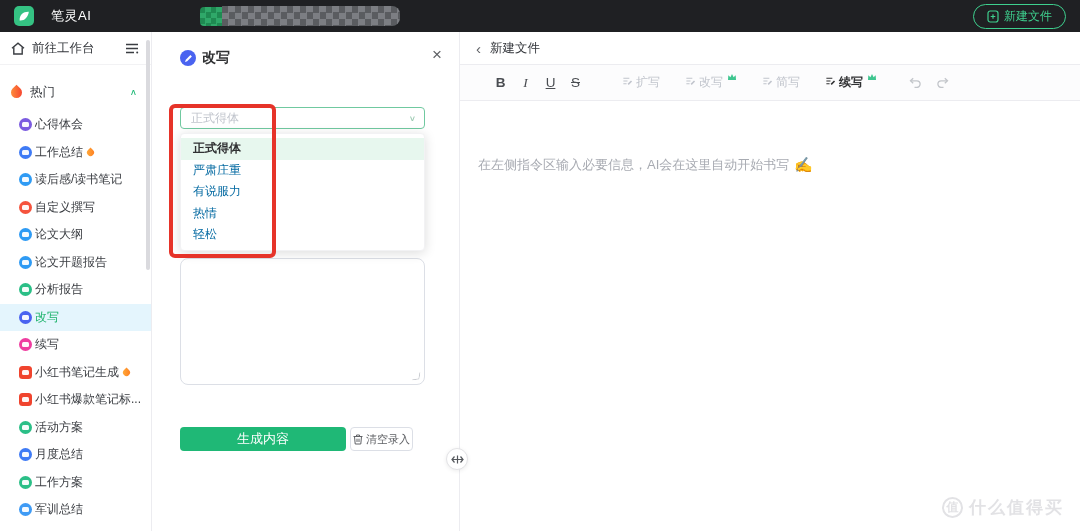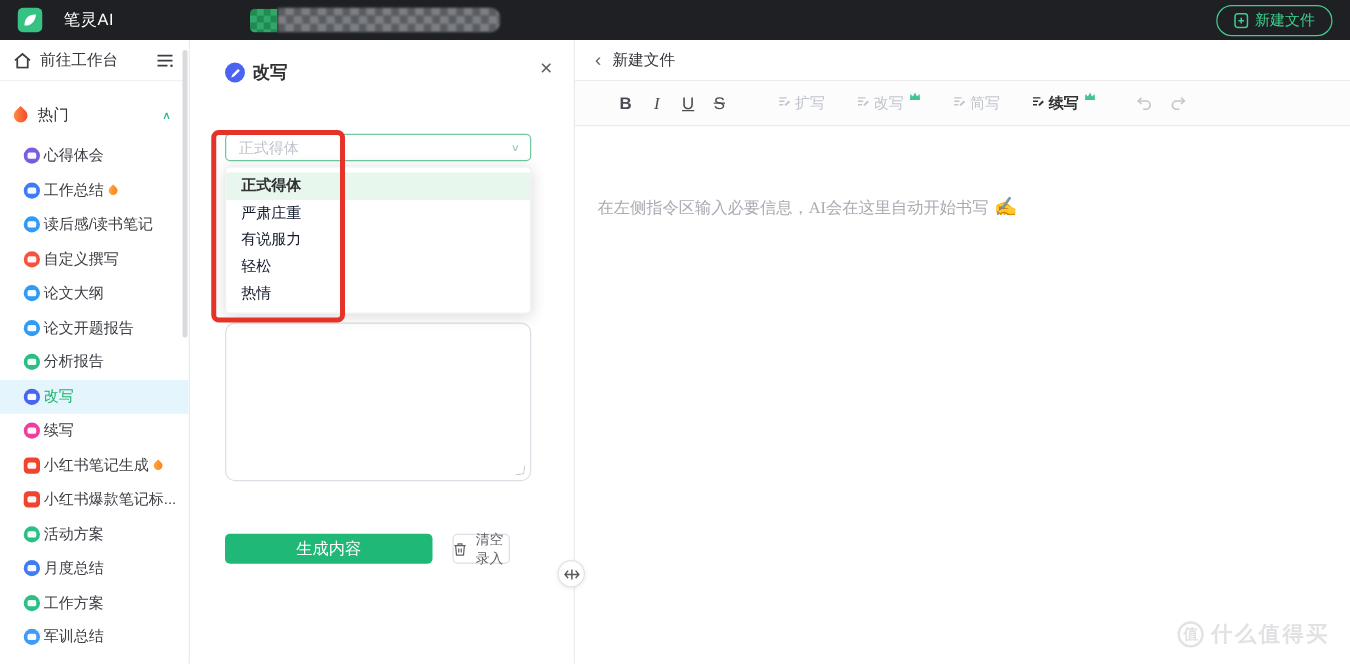--- a/index.html
+++ b/index.html
@@ -46,30 +46,30 @@
   .panel-title { font-size:14px; font-weight:bold; color:#303133; }
   .panel-close { position:absolute; right:17px; top:14px; font-size:17px; color:#606266; cursor:pointer; line-height:1; }
   .tone-label { position:absolute; left:28px; top:81px; font-size:12px; color:#33363b; }
   .req { color:#f53f3f; margin-left:3px; }
   .select { position:absolute; left:28px; top:75px; width:245px; height:22px; border:1px solid #70c9a0; border-radius:4px;
     display:flex; align-items:center; padding:0 8px 0 10px; cursor:pointer; background:#fff; }
   .select-value { font-size:12px; color:#c0c4cc; flex:1; }
   .select-chevron { font-size:10px; color:#9ccab2; transform:scaleY(.8); }
   .dropdown { position:absolute; left:28px; top:101px; width:245px; background:#fff; border-radius:4px; padding:4px 0;
     box-shadow:0 2px 12px rgba(0,0,0,.14); z-index:5; border:1px solid #f2f2f4; }
-  .option { height:21.5px; display:flex; align-items:center; padding-left:12px; font-size:12px; color:#0f172a; cursor:pointer; }
+  .option { height:21.5px; display:flex; align-items:center; padding-left:12px; font-size:12px; color:#0369a1; cursor:pointer; }
   .option.selected { background:#e7f7ee; font-weight:bold; color:#303133; }
   .red-box { position:absolute; left:17px; top:72px; width:107px; height:154px; border:4px solid #e63329; border-radius:6px; z-index:50; pointer-events:none; }
   .panel-textarea { position:absolute; left:28px; top:226px; width:245px; height:127px; border:1px solid #dcdfe6; border-radius:8px; background:#fff; }
   .panel-textarea::after { content:""; position:absolute; right:4px; bottom:4px; width:7px; height:7px;
     border-right:1.5px solid #b9bcc2; border-bottom:1.5px solid #b9bcc2; clip-path:polygon(100% 0,100% 100%,0 100%,100% 0); transform:skew(-8deg,-8deg); opacity:.8; }
   .gen-btn { position:absolute; left:28px; top:395px; width:166px; height:24px; background:#1fb876; border:none; border-radius:4px;
     color:#fff; font-size:13px; cursor:pointer; }
-  .clear-btn { position:absolute; left:210px; top:395px; width:46px; height:24px; background:#fff; border:1px solid #dcdfe6; border-radius:4px;
-    color:#606266; font-size:11px; cursor:pointer; display:flex; align-items:center; justify-content:center; gap:3px; }
+  .clear-btn { position:absolute; left:198px; top:395px; width:63px; height:24px; background:#fff; border:1px solid #dcdfe6; border-radius:4px;
+    color:#606266; font-size:11px; cursor:pointer; display:flex; align-items:center; justify-content:center; gap:3px;text-align:right; }
 
   .drag-handle { position:absolute; left:446px; top:416px; width:22px; height:22px; border-radius:50%; background:#fff;
     border:1px solid #e3e3e6; box-shadow:0 1px 4px rgba(0,0,0,.08); display:flex; align-items:center; justify-content:center; z-index:60; cursor:col-resize; }
 
   
   .editor { position:absolute; left:460px; top:0; right:0; height:100%; background:#fff; }
   .doc-head { height:33px; display:flex; align-items:center; padding-left:16px; border-bottom:1px solid #ececf0; }
   .back-chevron { font-size:15px; color:#606266; cursor:pointer; margin-right:9px; line-height:1; }
   .doc-title { font-size:12.5px; color:#33363b; }
   .toolbar { height:36px; display:flex; align-items:center; padding-left:28px; border-bottom:1px solid #ececf0; background:#fcfcfd; }
@@ -81,21 +81,21 @@
   .tb-gap { width:34px; }
   .ai-group { display:flex; align-items:center; gap:25px; }
   .ai-btn { display:flex; align-items:flex-start; gap:3px; font-size:12px; color:#c0c4cc; cursor:pointer; position:relative; }
   .ai-btn .ai-ic { margin-top:2px; }
   .ai-btn.active { color:#303133; font-weight:bold; }
   .crown { margin:-4px 0 0 1px; }
   .hist-group { display:flex; align-items:center; gap:14px; margin-left:32px; color:#c2c5ca; }
   .hist-btn { cursor:pointer; display:flex; }
   .redo { transform:scaleX(-1); }
   .editor-body { padding:55px 20px 0 18px; }
-  .placeholder { font-size:13px; color:#a8abb2; display:flex; align-items:center; gap:5px;font-family:Liberation Serif, serif; }
+  .placeholder { font-size:13px; color:#a8abb2; display:flex; align-items:center; gap:5px; }
   .write-icon { color:#ffa21f; font-size:15px; }
 
   .watermark { position:absolute; right:16px; bottom:12px; display:flex; align-items:center; gap:6px; color:#e2e2e5; }
   .wm-badge { width:21px; height:21px; border:2px solid #e2e2e5; border-radius:50%; display:flex; align-items:center; justify-content:center;
     font-size:12px; font-weight:bold; }
   .wm-text { font-size:17px; letter-spacing:2px; font-weight:bold; }
 </style>
 </head>
 <body>
 
@@ -229,22 +229,22 @@
 
     <div class="select">
       <span class="select-value">正式得体</span>
       <span class="select-chevron">∨</span>
     </div>
 
     <div class="dropdown">
       <div class="option selected">正式得体</div>
       <div class="option">严肃庄重</div>
       <div class="option">有说服力</div>
+      <div class="option">热情</div>
       <div class="option">轻松</div>
-      <div class="option">热情</div>
     </div>
 
     <div class="red-box"></div>
 
     <div class="panel-textarea"></div>
 
     <button class="gen-btn">生成内容</button>
     <button class="clear-btn">
       <span style="display:flex;">
         <svg width="10" height="11" viewBox="0 0 10 11" fill="none" stroke="currentColor" stroke-width="1">

